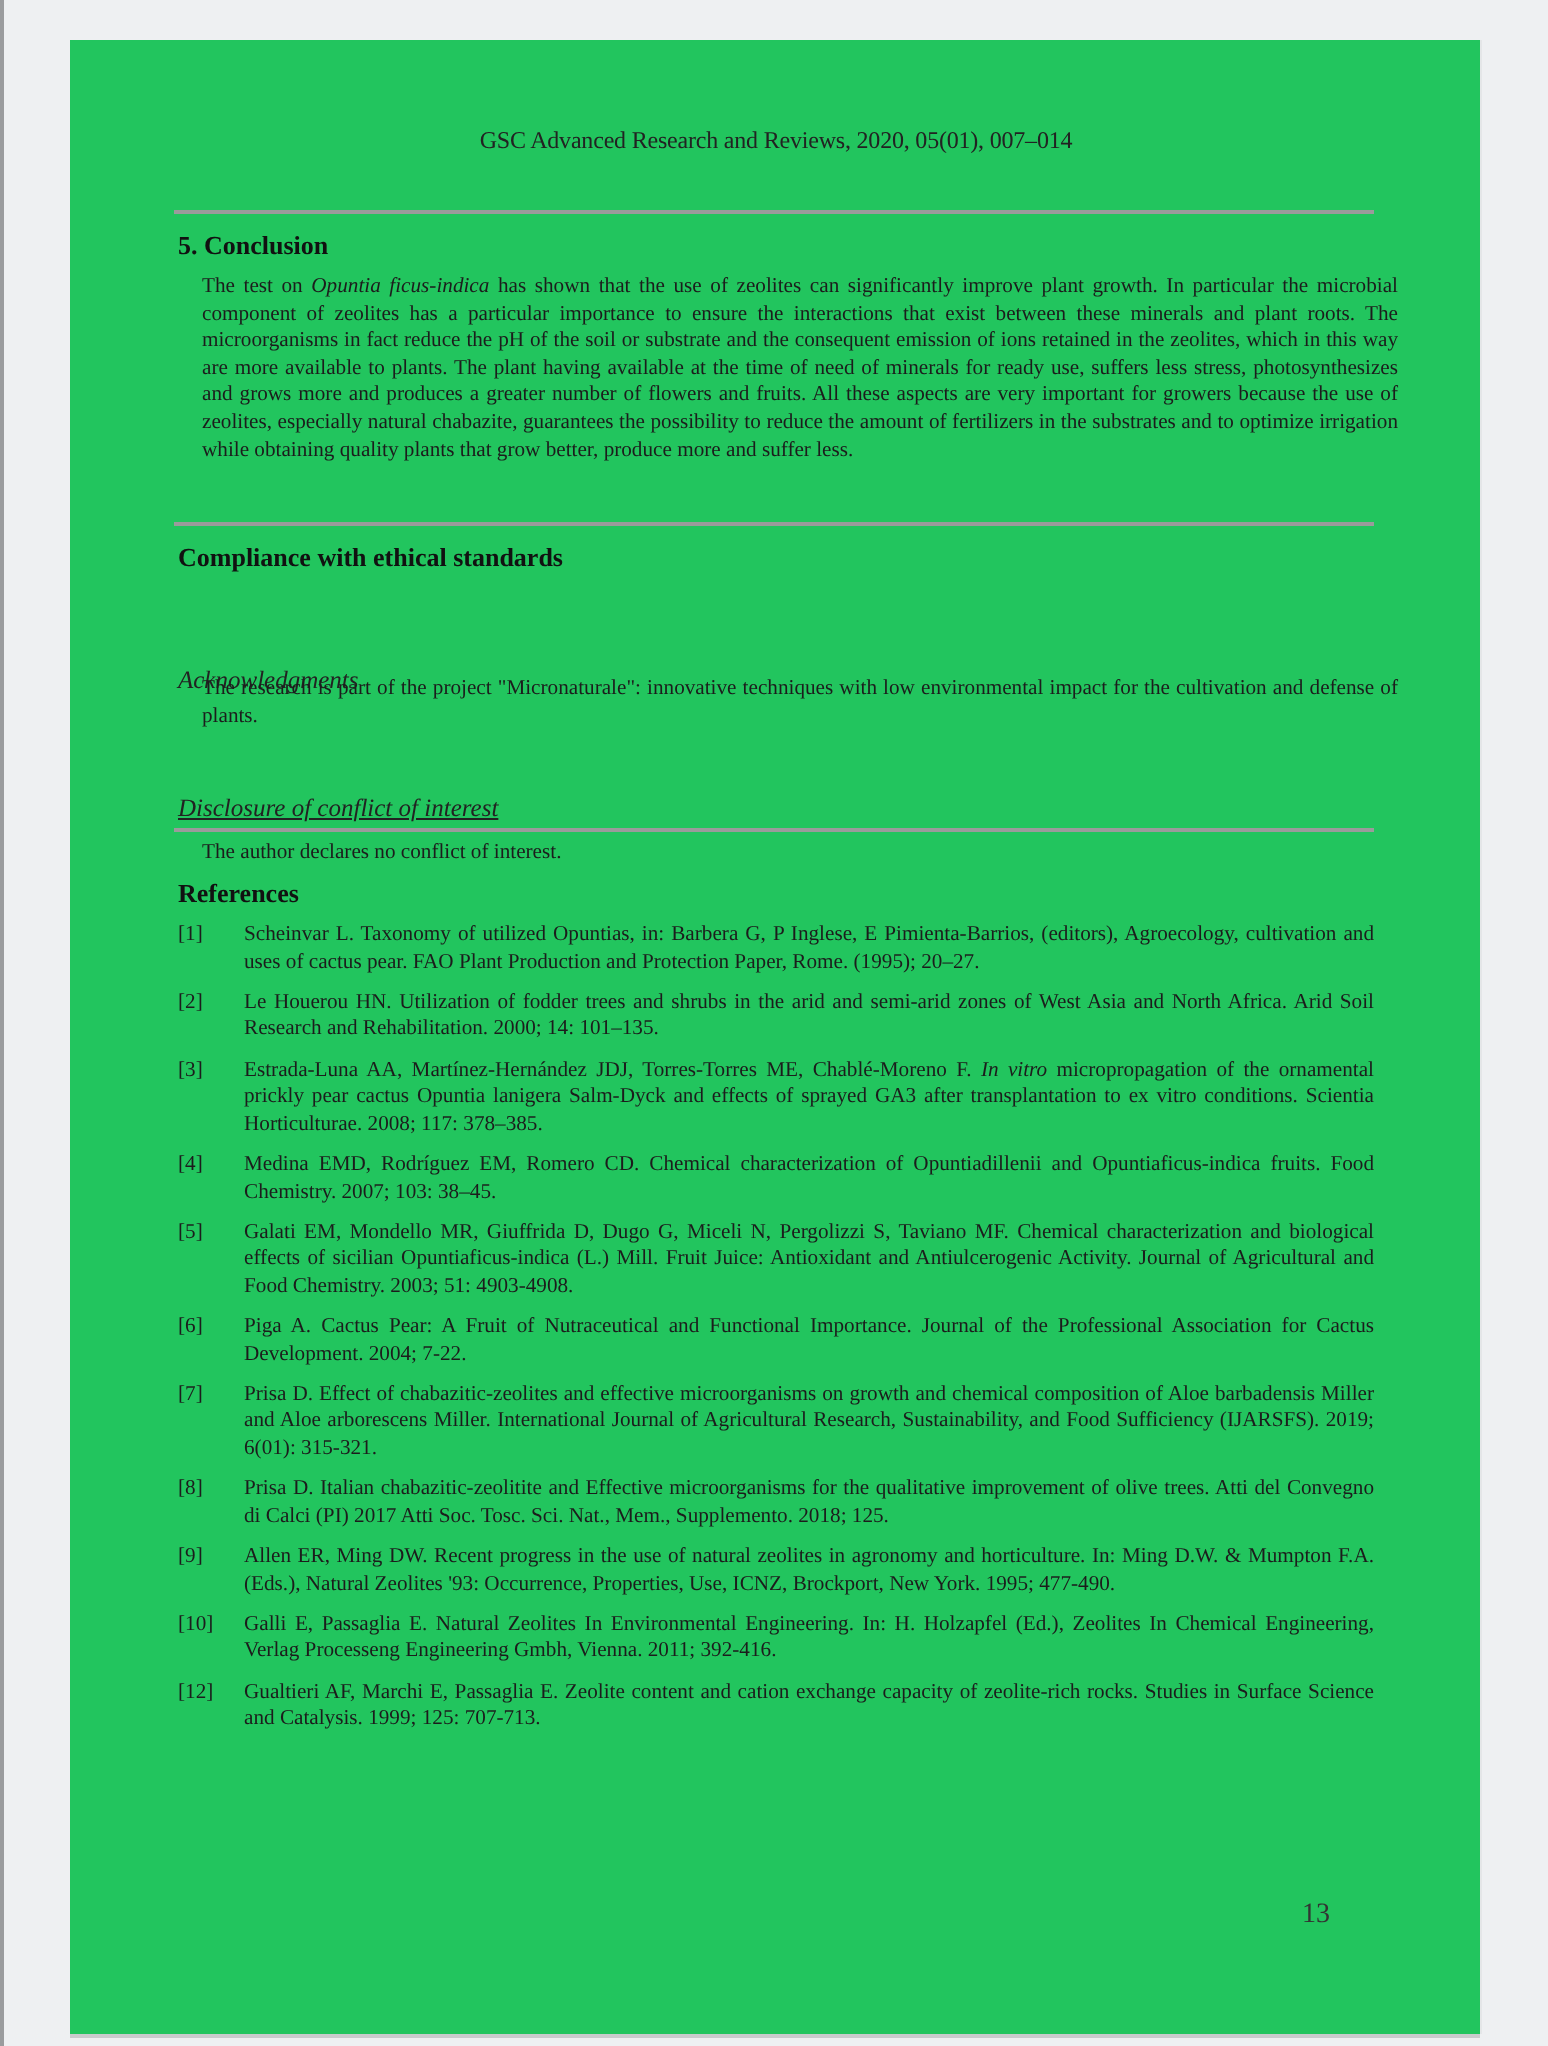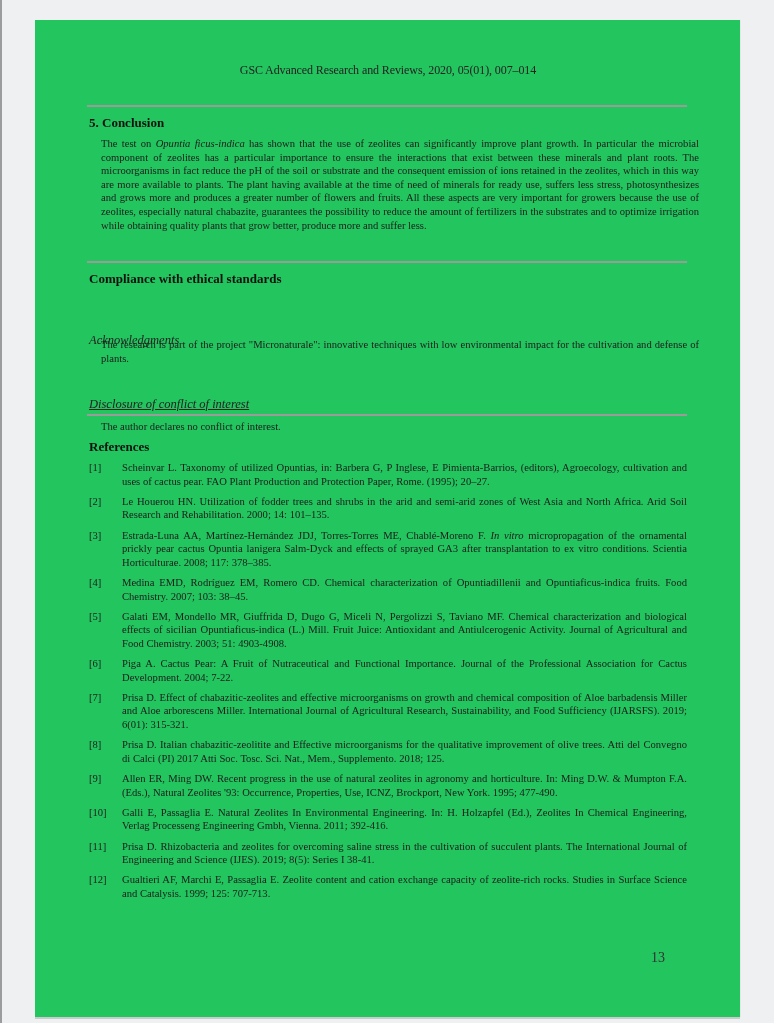--- a/index.html
+++ b/index.html
@@ -174,24 +174,20 @@
       </div>
       <div class="ref">
         <span class="num">[9]</span>
         <span class="txt">Allen ER, Ming DW. Recent progress in the use of natural zeolites in agronomy and horticulture. In: Ming D.W. &amp; Mumpton F.A. (Eds.), Natural Zeolites '93: Occurrence, Properties, Use, ICNZ, Brockport, New York. 1995; 477-490.</span>
       </div>
       <div class="ref">
         <span class="num">[10]</span>
         <span class="txt">Galli E, Passaglia E. Natural Zeolites In Environmental Engineering. In: H. Holzapfel (Ed.), Zeolites In Chemical Engineering, Verlag Processeng Engineering Gmbh, Vienna. 2011; 392-416.</span>
       </div>
       <div class="ref">
-        <span class="num">[11]</span>
-        <span class="txt">Prisa D. Rhizobacteria and zeolites for overcoming saline stress in the cultivation of succulent plants. The International Journal of Engineering and Science (IJES). 2019; 8(5): Series I 38-41.</span>
-      </div>
-      <div class="ref">
         <span class="num">[12]</span>
         <span class="txt">Gualtieri AF, Marchi E,  Passaglia E. Zeolite content and cation exchange capacity of zeolite-rich rocks. Studies in Surface Science and Catalysis. 1999; 125: 707-713.</span>
       </div>
     </div>
 
   </div>
   <div class="page-number">13</div>
 </div>
 
 </body></html>

